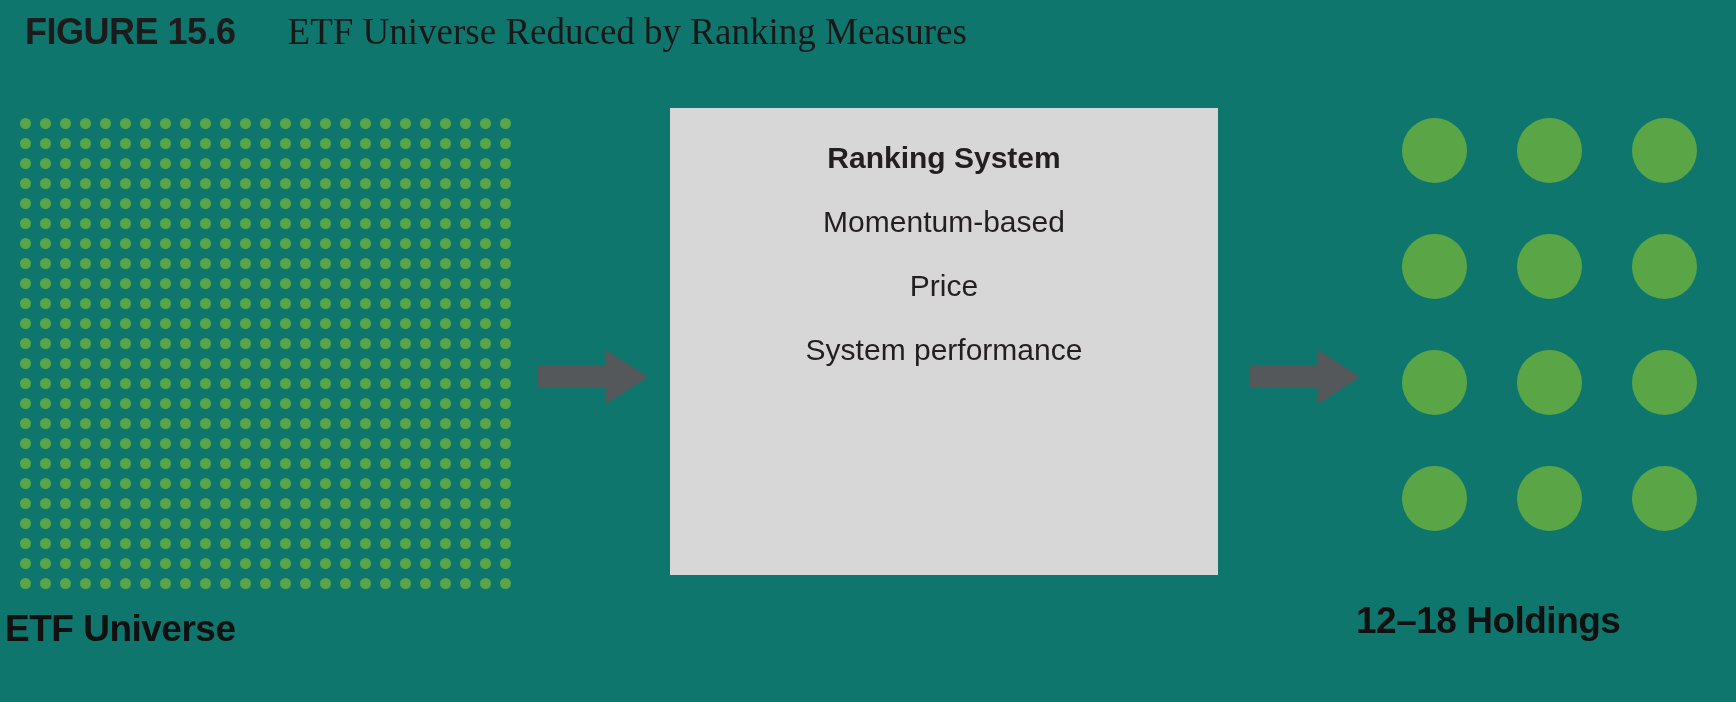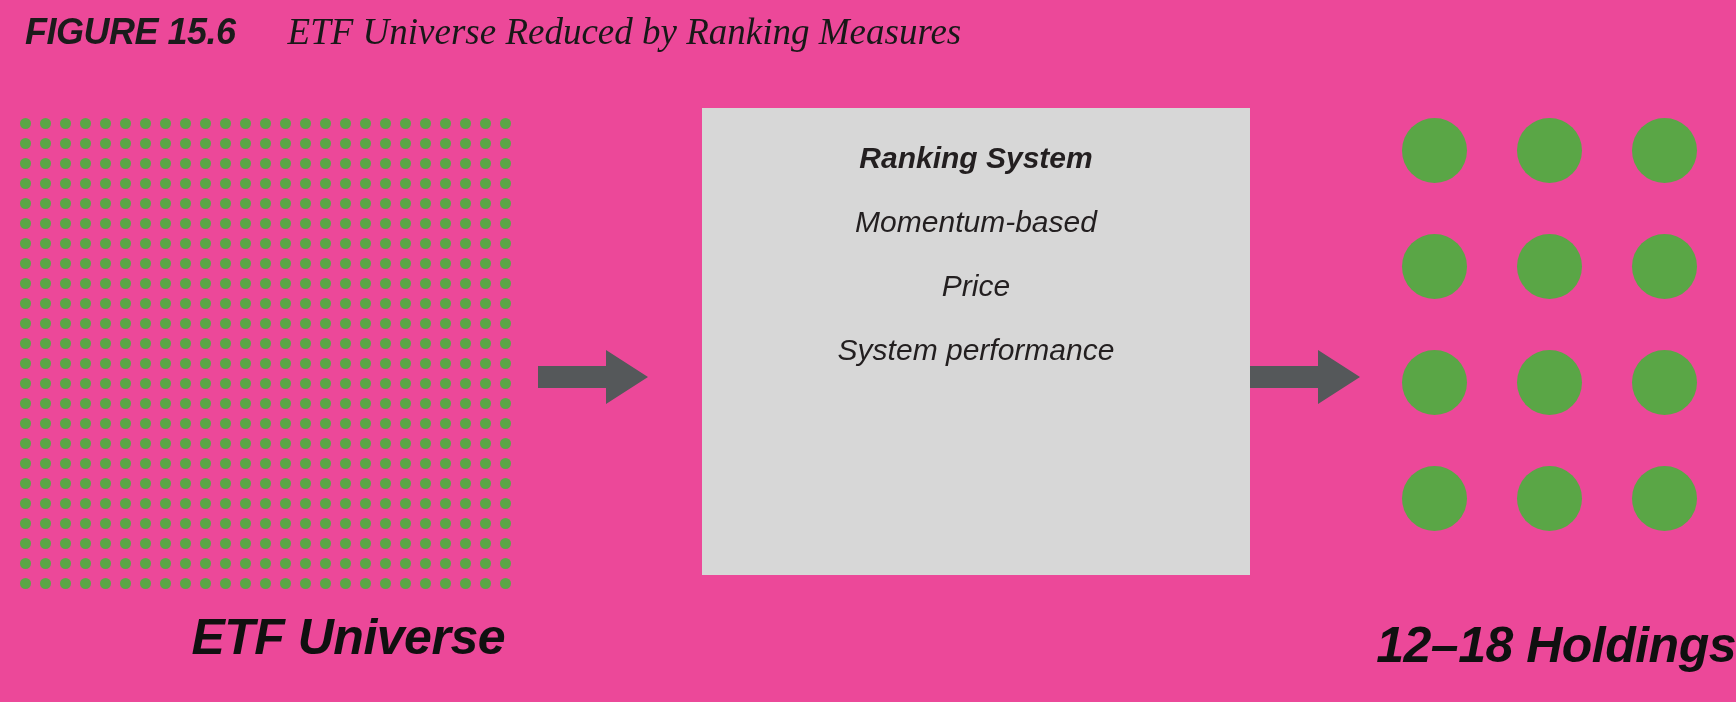--- a/index.html
+++ b/index.html
@@ -10,22 +10,21 @@
   body {
     width: 1736px;
     height: 702px;
     overflow: hidden;
     font-family: "Liberation Sans", sans-serif;
   }
   .canvas {
     position: relative;
     width: 1736px;
     height: 702px;
-    background: #ec4899;
-    font-style: italic;
+    background: #0f766e;
   }
 
   
   .fig-header {
     position: absolute;
     left: 25px;
     top: 10px;
     display: flex;
     align-items: baseline;
     white-space: nowrap;
@@ -83,21 +82,20 @@
   .ranking-box {
     position: absolute;
     left: 670px;
     top: 108px;
     width: 548px;
     height: 467px;
     box-sizing: border-box;
     padding-top: 18px;
     background: var(--box-gray, #D7D7D7);
     text-align: center;
-    margin-left: 32px;
   }
   .ranking-box .line {
     font-size: 30px;
     line-height: 64px;
     color: var(--text-dark, #231F20);
     white-space: nowrap;
   }
   .ranking-box .line.title {
     font-weight: bold;
   }
@@ -110,28 +108,28 @@
     color: var(--arrow-gray, #55585A);
   }
   .arrow svg { display: block; }
   #arrow-left  { left: 538px;  top: 349px; }
   #arrow-right { left: 1250px; top: 349px; }
 
   
   .caption {
     position: absolute;
     font-weight: bold;
-    font-size: 50px;
+    font-size: 37px;
     letter-spacing: -0.5px;
     color: #101010;
-    text-align: right;
+    text-align: left;
     white-space: nowrap;
   }
   #caption-left  { left: 5px;    top: 608px; width: 500px; }
-  #caption-right { left: 1356px; top: 616px; width: 380px; }
+  #caption-right { left: 1356px; top: 600px; width: 380px; }
 </style>
 </head>
 <body>
 
 <div class="canvas">
 
   <div class="fig-header">
     <span class="fig-label">FIGURE 15.6</span>
     <span class="fig-title">ETF Universe Reduced by Ranking Measures</span>
   </div>

